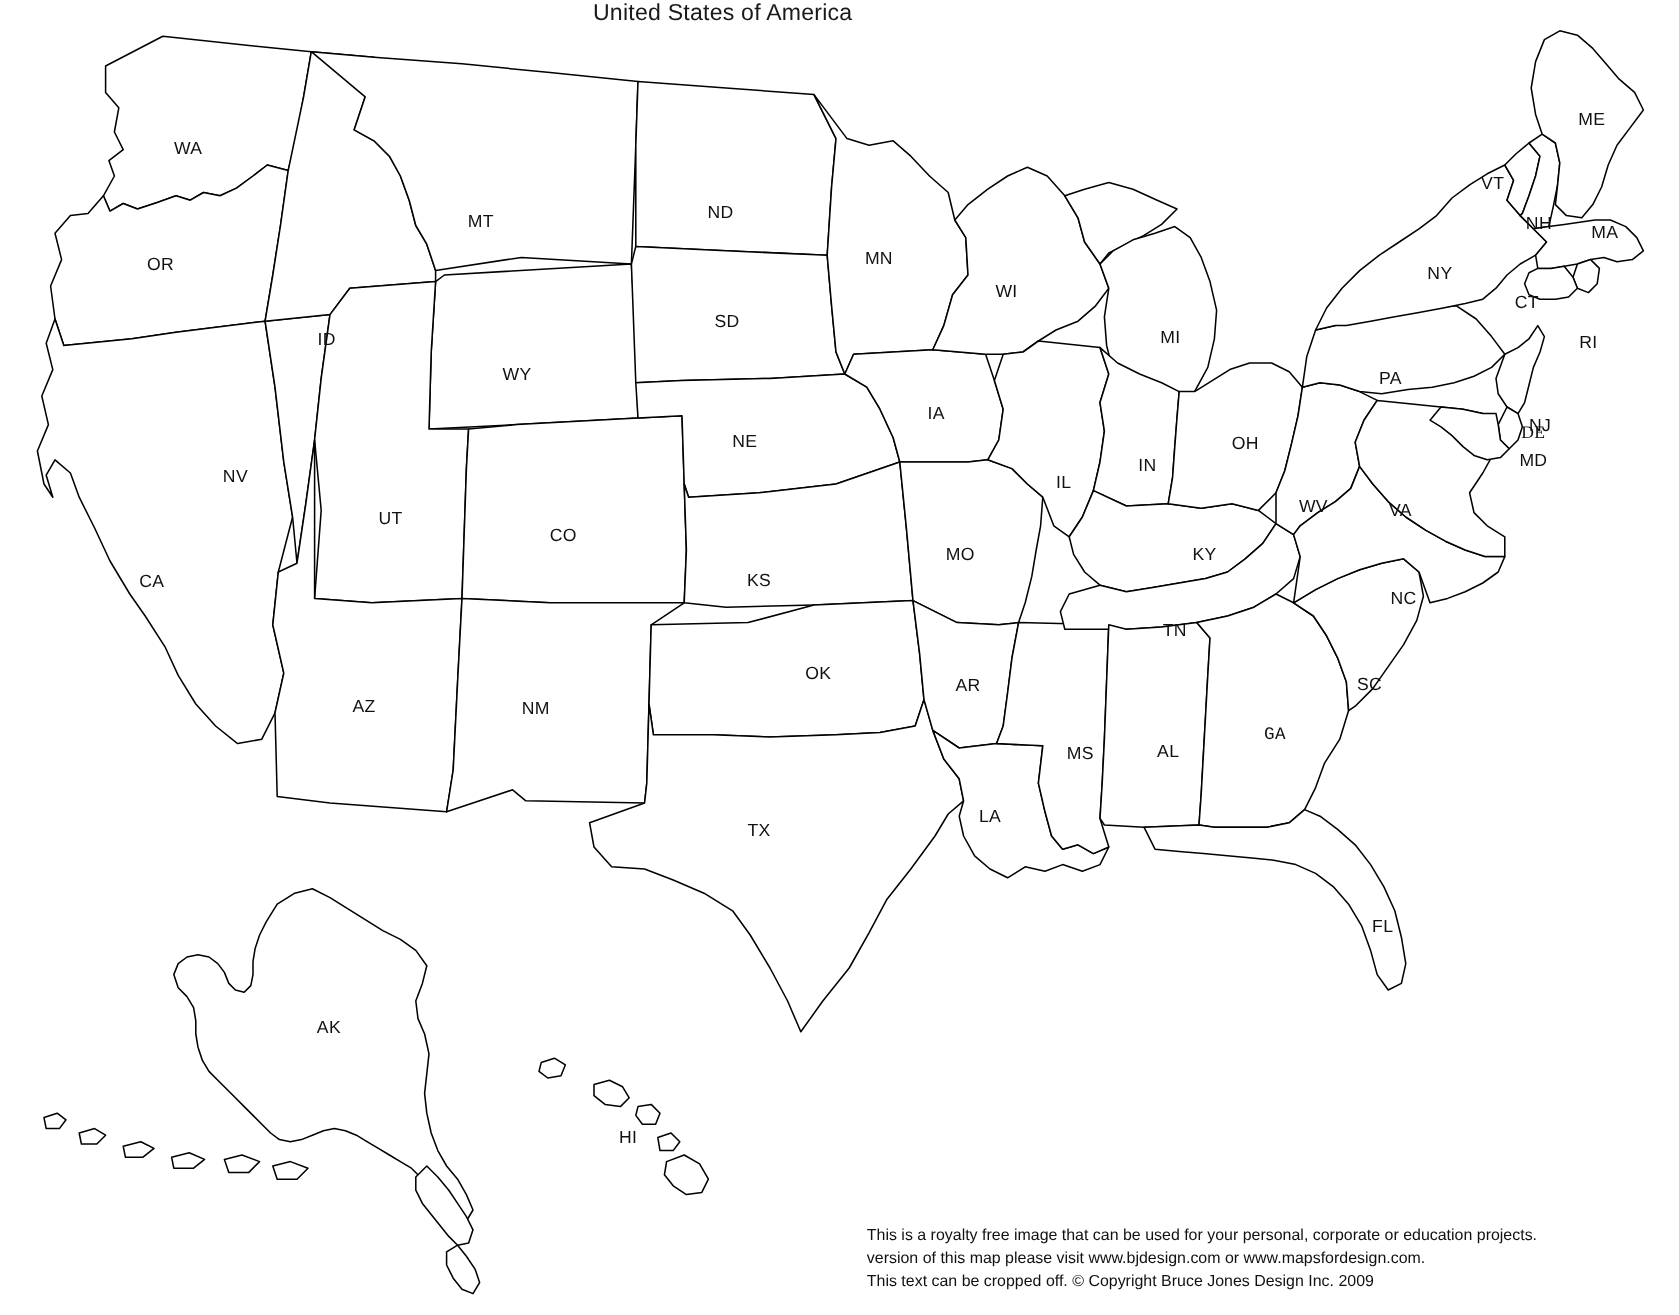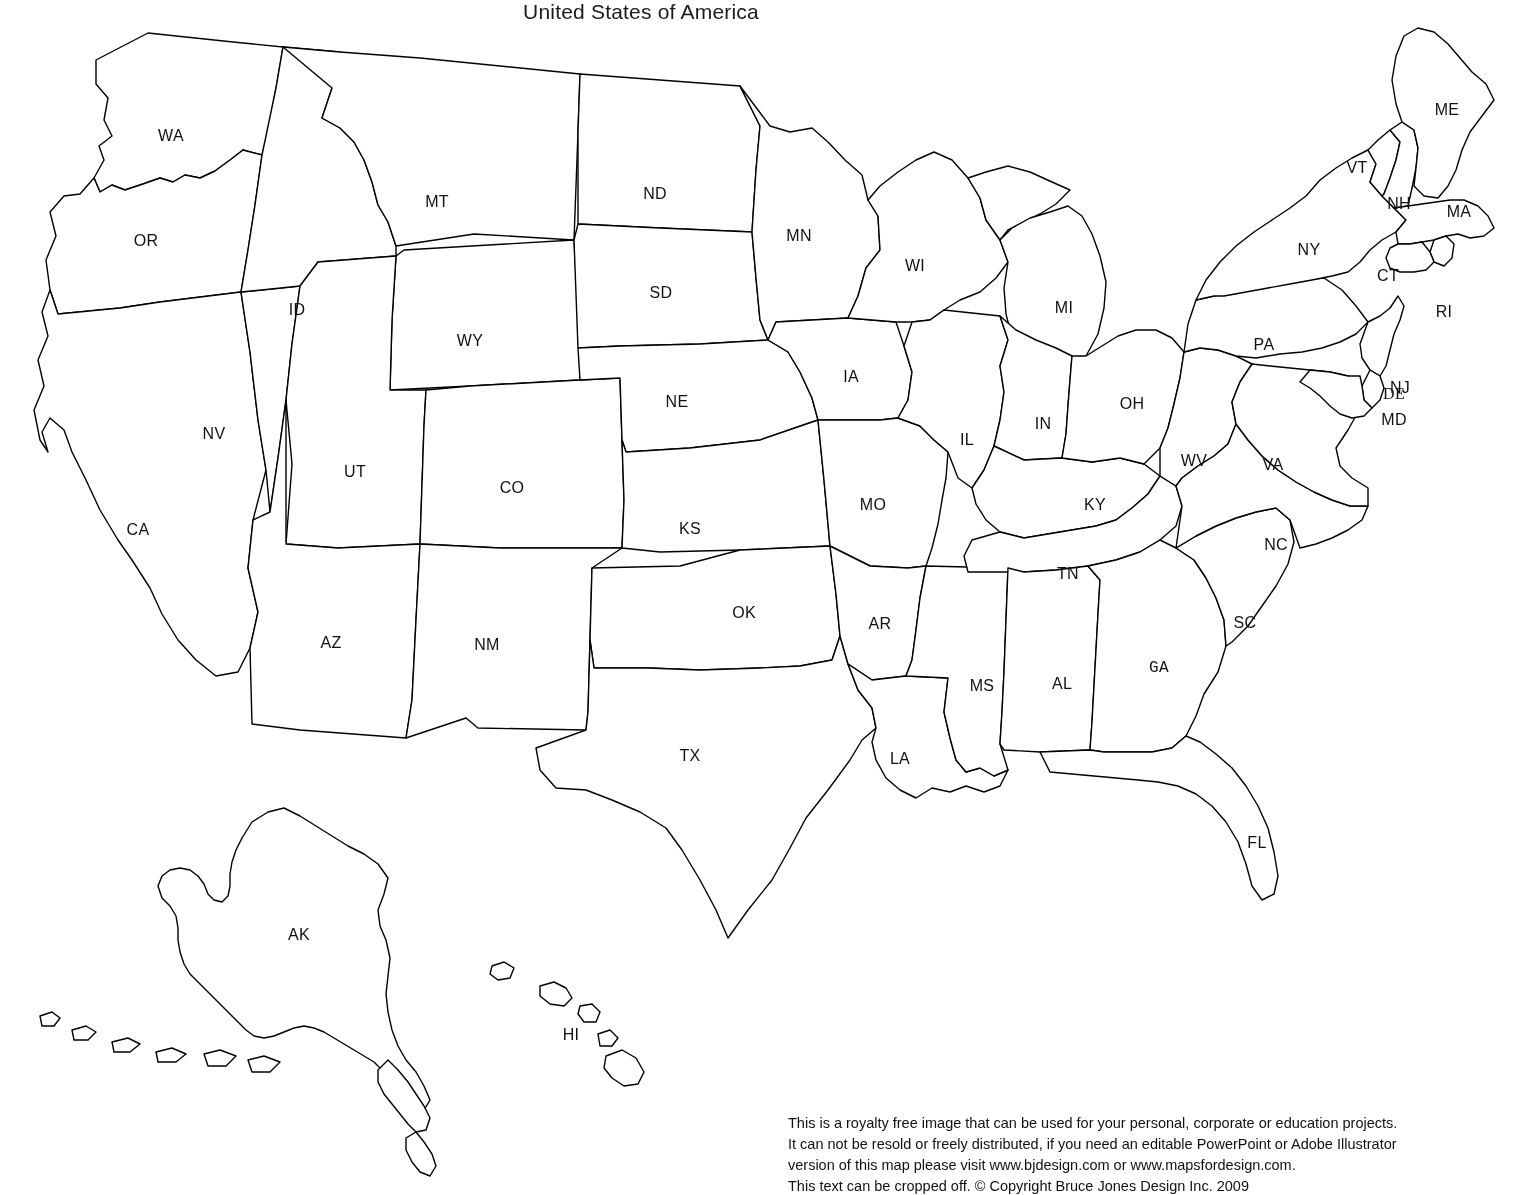--- a/index.html
+++ b/index.html
@@ -11,21 +11,21 @@
     width: 1526px;
     height: 1195px;
     position: relative;
     font-family: "Liberation Sans", sans-serif;
     color: #000000;
     overflow: hidden;
   }
   #map-title {
     position: absolute;
     top: 0px;
-    left: 0;
+    left: 16px;
     width: 1282px;
     text-align: center;
     font-size: 21px;
     letter-spacing: 0.2px;
     color: #1a1a1a;
   }
   #map-canvas {
     position: absolute;
     top: 0;
     left: 0;
@@ -193,21 +193,21 @@
     <div class="state-label" style="left: 655px; top: 194px;">ND</div>
     <div class="state-label" style="left: 661px; top: 293px;">SD</div>
     <div class="state-label" style="left: 677px; top: 402px;">NE</div>
     <div class="state-label" style="left: 690px; top: 518px; margin-top: 11px;">KS</div>
     <div class="state-label" style="left: 744px; top: 613px;">OK</div>
     <div class="state-label" style="left: 690px; top: 756px;">TX</div>
     <div class="state-label" style="left: 799px; top: 236px;">MN</div>
     <div class="state-label" style="left: 851px; top: 377px;">IA</div>
     <div class="state-label" style="left: 873px; top: 505px;">MO</div>
     <div class="state-label" style="left: 880px; top: 624px;">AR</div>
-    <div class="state-label" style="left: 900px; top: 743px; margin-top: 16px;">LA</div>
+    <div class="state-label" style="left: 900px; top: 743px;">LA</div>
     <div class="state-label" style="left: 915px; top: 266px;">WI</div>
     <div class="state-label" style="left: 967px; top: 440px;">IL</div>
     <div class="state-label" style="left: 982px; top: 686px;">MS</div>
     <div class="state-label" style="left: 1064px; top: 308px;">MI</div>
     <div class="state-label" style="left: 1043px; top: 424px;">IN</div>
     <div class="state-label" style="left: 1095px; top: 505px;">KY</div>
     <div class="state-label" style="left: 1068px; top: 574px;">TN</div>
     <div class="state-label" style="left: 1062px; top: 684px;">AL</div>
     <div class="state-label" style="left: 1132px; top: 404px;">OH</div>
     <div class="state-label" style="left: 1194px; top: 461px;">WV</div>
@@ -226,16 +226,15 @@
     <div class="state-label" style="left: 1388px; top: 276px;">CT</div>
     <div class="state-label" style="left: 1400px; top: 344px; margin-top: 44px;">NJ</div>
     <div class="state-label" style="left: 1394px; top: 394px; font-family: Liberation Serif, serif;">DE</div>
     <div class="state-label" style="left: 1394px; top: 420px;">MD</div>
     <div class="state-label" style="left: 299px; top: 935px;">AK</div>
     <div class="state-label" style="left: 571px; top: 1035px;">HI</div>
   </div>
 
 <div id="credit-block">
   <div>This is a royalty free image that can be used for your personal, corporate or education projects.</div>
-  <div>It can not be resold or freely distributed, if you need an editable PowerPoint or Adobe Illustrator</div>
   <div>version of this map please visit www.bjdesign.com or www.mapsfordesign.com.</div>
   <div>This text can be cropped off.  © Copyright Bruce Jones Design Inc. 2009</div>
 </div>
 
 </body></html>

